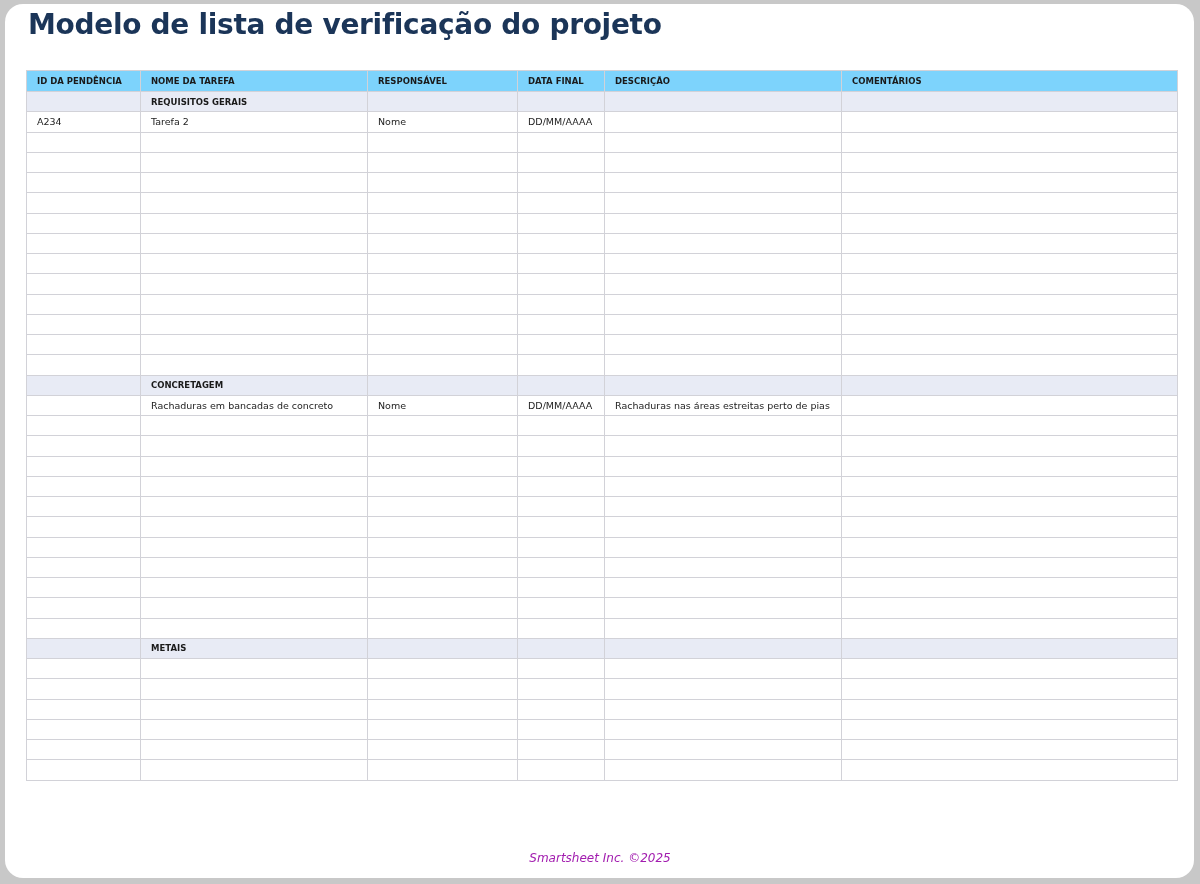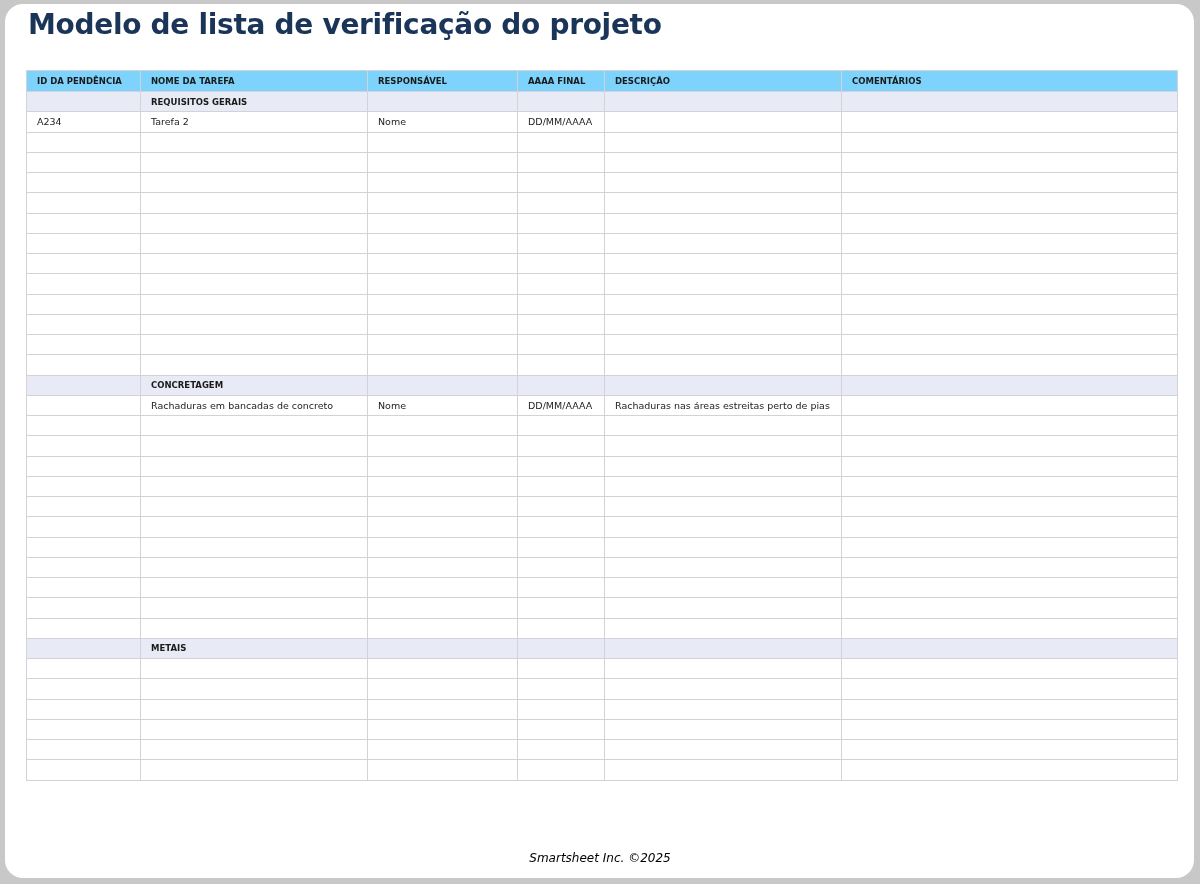--- a/index.html
+++ b/index.html
@@ -4,21 +4,21 @@
 <style>
   html, body { margin:0; padding:0; }
   body { width:1200px; height:884px; background:#c8c8c8; font-family:"DejaVu Sans", sans-serif; overflow:hidden; position:relative; }
   .panel { position:absolute; left:5px; top:4px; width:1189px; height:874px; background:#fff; border-radius:18px; }
   .title { position:absolute; left:28px; top:8px; font-size:28px; font-weight:bold; color:#1b3558; letter-spacing:-0.3px; white-space:nowrap; }
   table { position:absolute; left:26px; top:70px; width:1151px; border-collapse:collapse; table-layout:fixed; }
   th, td { border:1px solid #d2d2d8; height:19.25px; padding:0 0 0 10px; font-size:9.5px; color:#222; white-space:nowrap; overflow:hidden; text-align:left; }
   th { background:#7dd3fc; height:20px; font-size:8.5px; font-weight:bold; color:#1a1a1a; }
   tr.section td { background:#e8ebf5; }
   tr.section td.sec-label { font-size:8.5px; font-weight:bold; color:#1a1a1a; }
-  .footer { position:absolute; left:0; width:1200px; top:851px; text-align:center; font-size:12px; font-style:italic; color:#000000; }
+  .footer { position:absolute; left:0; width:1200px; top:851px; text-align:center; font-size:12px; font-style:italic; color:#a21caf; }
 </style>
 </head>
 <body>
 
 <div class="panel"></div>
 <div class="title">Modelo de lista de verificação do projeto</div>
 
 <table>
   <colgroup>
     <col style="width:114px">
@@ -26,21 +26,21 @@
       <col style="width:150px">
       <col style="width:87px">
       <col style="width:237px">
       <col style="width:336px">
   </colgroup>
   <thead>
     <tr>
       <th>ID DA PENDÊNCIA</th>
       <th>NOME DA TAREFA</th>
       <th>RESPONSÁVEL</th>
-      <th>AAAA FINAL</th>
+      <th>DATA FINAL</th>
       <th>DESCRIÇÃO</th>
       <th>COMENTÁRIOS</th>
     </tr>
   </thead>
   <tbody id="tbody">
       <tr class="section">
         <td></td>
         <td class="sec-label">REQUISITOS GERAIS</td>
         <td></td>
         <td></td>

